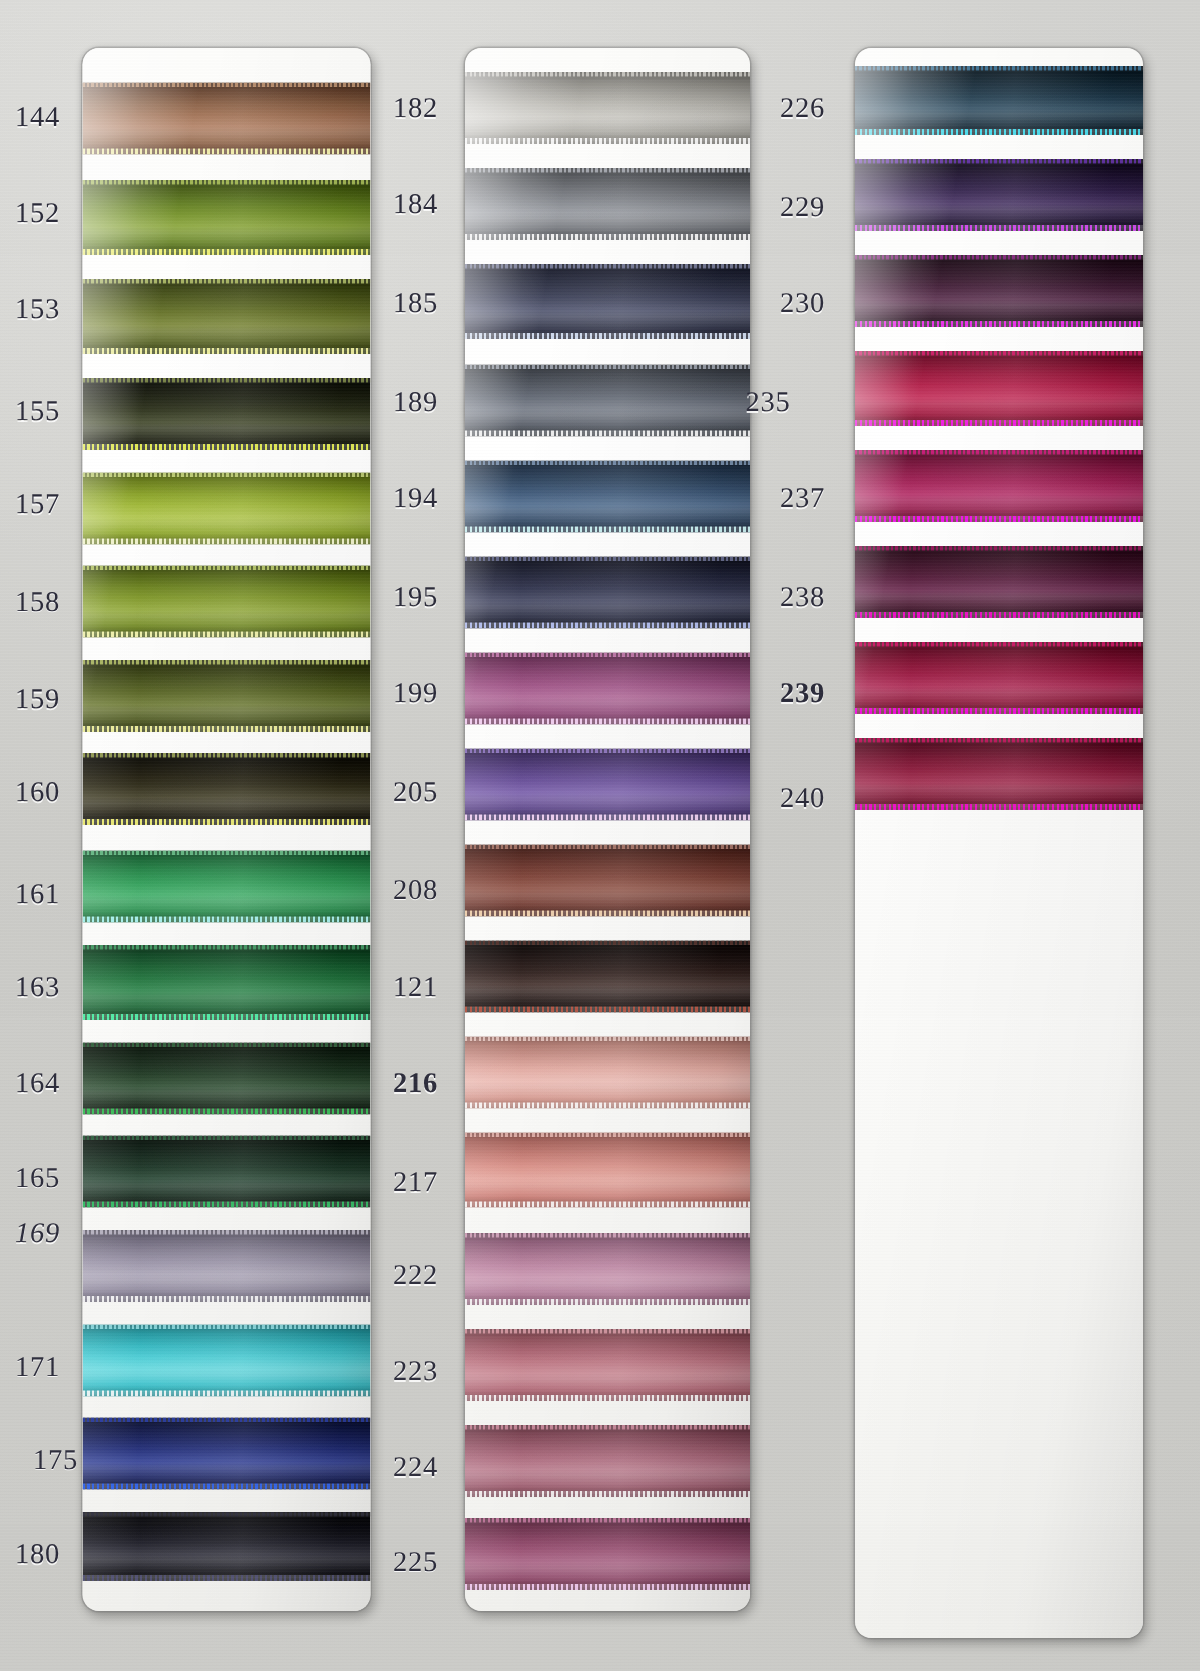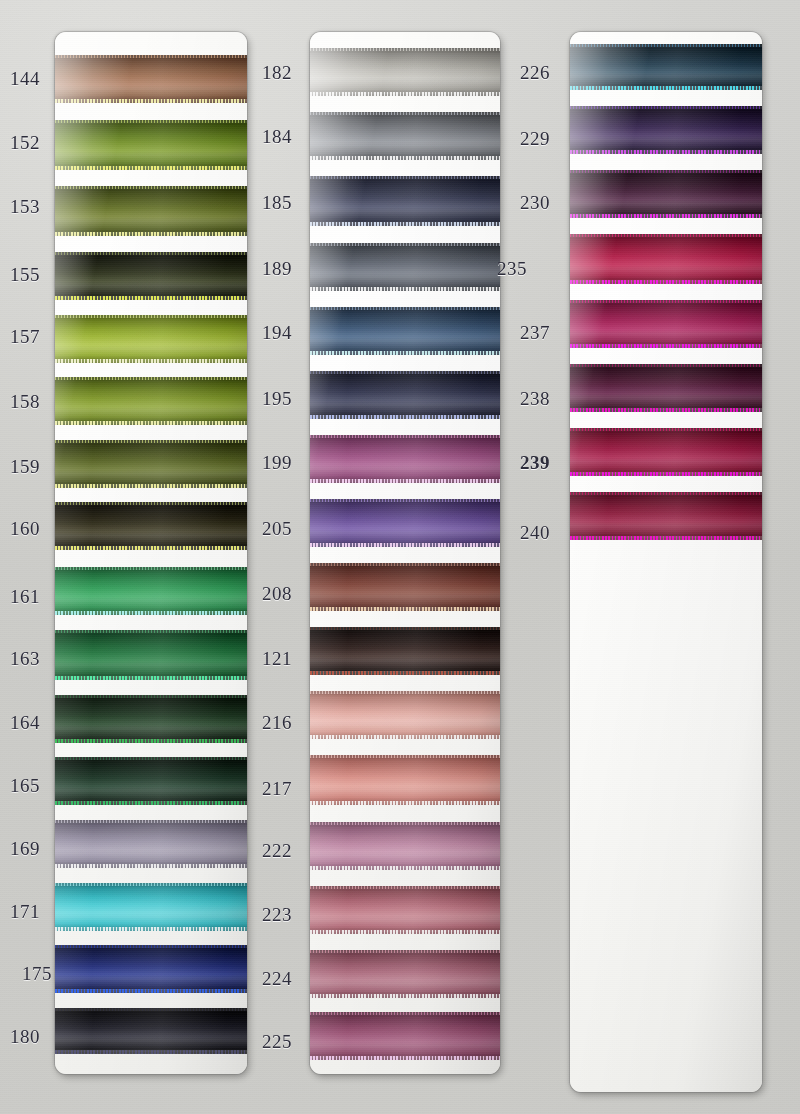--- a/index.html
+++ b/index.html
@@ -221,21 +221,21 @@
           <div class="label" style="left: 10px; top: 196px;">153</div>
           <div class="label" style="left: 10px; top: 264px;">155</div>
           <div class="label" style="left: 10px; top: 326px;">157</div>
           <div class="label" style="left: 10px; top: 391px;">158</div>
           <div class="label" style="left: 10px; top: 456px;">159</div>
           <div class="label" style="left: 10px; top: 518px;">160</div>
           <div class="label" style="left: 10px; top: 586px; text-align: right;">161</div>
           <div class="label" style="left: 10px; top: 648px;">163</div>
           <div class="label" style="left: 10px; top: 712px;">164</div>
           <div class="label" style="left: 10px; top: 775px;">165</div>
-          <div class="label" style="left: 10px; top: 838px;">169</div>
+          <div class="label" style="left: 10px; top: 812px; font-style: italic;">169</div>
           <div class="label" style="left: 10px; top: 901px;">171</div>
           <div class="label" style="left: 10px; top: 963px; margin-left: 12px;">175</div>
           <div class="label" style="left: 10px; top: 1026px;">180</div>
         </div>
       </div>
       <div class="chart-column" style="left: 0px;">
         <div class="card" style="left: 310px; top: 32px; width: 190px; height: 1042px;">
           <div class="ribbon" style="top: 16px; height: 48px;">
             <div class="velvet" style="background: linear-gradient(rgb(134, 132, 126) 0%, rgb(169, 167, 160) 30%, rgb(194, 192, 185) 62%, rgb(169, 167, 160) 82%, rgb(134, 132, 126) 100%);"></div>
             <div class="sheen"></div>
@@ -354,21 +354,21 @@
           <div class="label" style="left: 262px; top: 62px;">182</div>
           <div class="label" style="left: 262px; top: 126px;">184</div>
           <div class="label" style="left: 262px; top: 192px;">185</div>
           <div class="label" style="left: 262px; top: 258px;">189</div>
           <div class="label" style="left: 262px; top: 322px;">194</div>
           <div class="label" style="left: 262px; top: 388px;">195</div>
           <div class="label" style="left: 262px; top: 452px;">199</div>
           <div class="label" style="left: 262px; top: 518px;">205</div>
           <div class="label" style="left: 262px; top: 583px;">208</div>
           <div class="label" style="left: 262px; top: 648px;">121</div>
-          <div class="label" style="left: 262px; top: 712px;">216</div>
+          <div class="label" style="left: 262px; top: 712px; font-weight: bold;">216</div>
           <div class="label" style="left: 262px; top: 778px;">217</div>
           <div class="label" style="left: 262px; top: 840px;">222</div>
           <div class="label" style="left: 262px; top: 904px;">223</div>
           <div class="label" style="left: 262px; top: 968px;">224</div>
           <div class="label" style="left: 262px; top: 1031px;">225</div>
         </div>
       </div>
       <div class="chart-column" style="left: 0px;">
         <div class="card" style="left: 570px; top: 32px; width: 192px; height: 1060px;">
           <div class="ribbon" style="top: 12px; height: 46px;">

